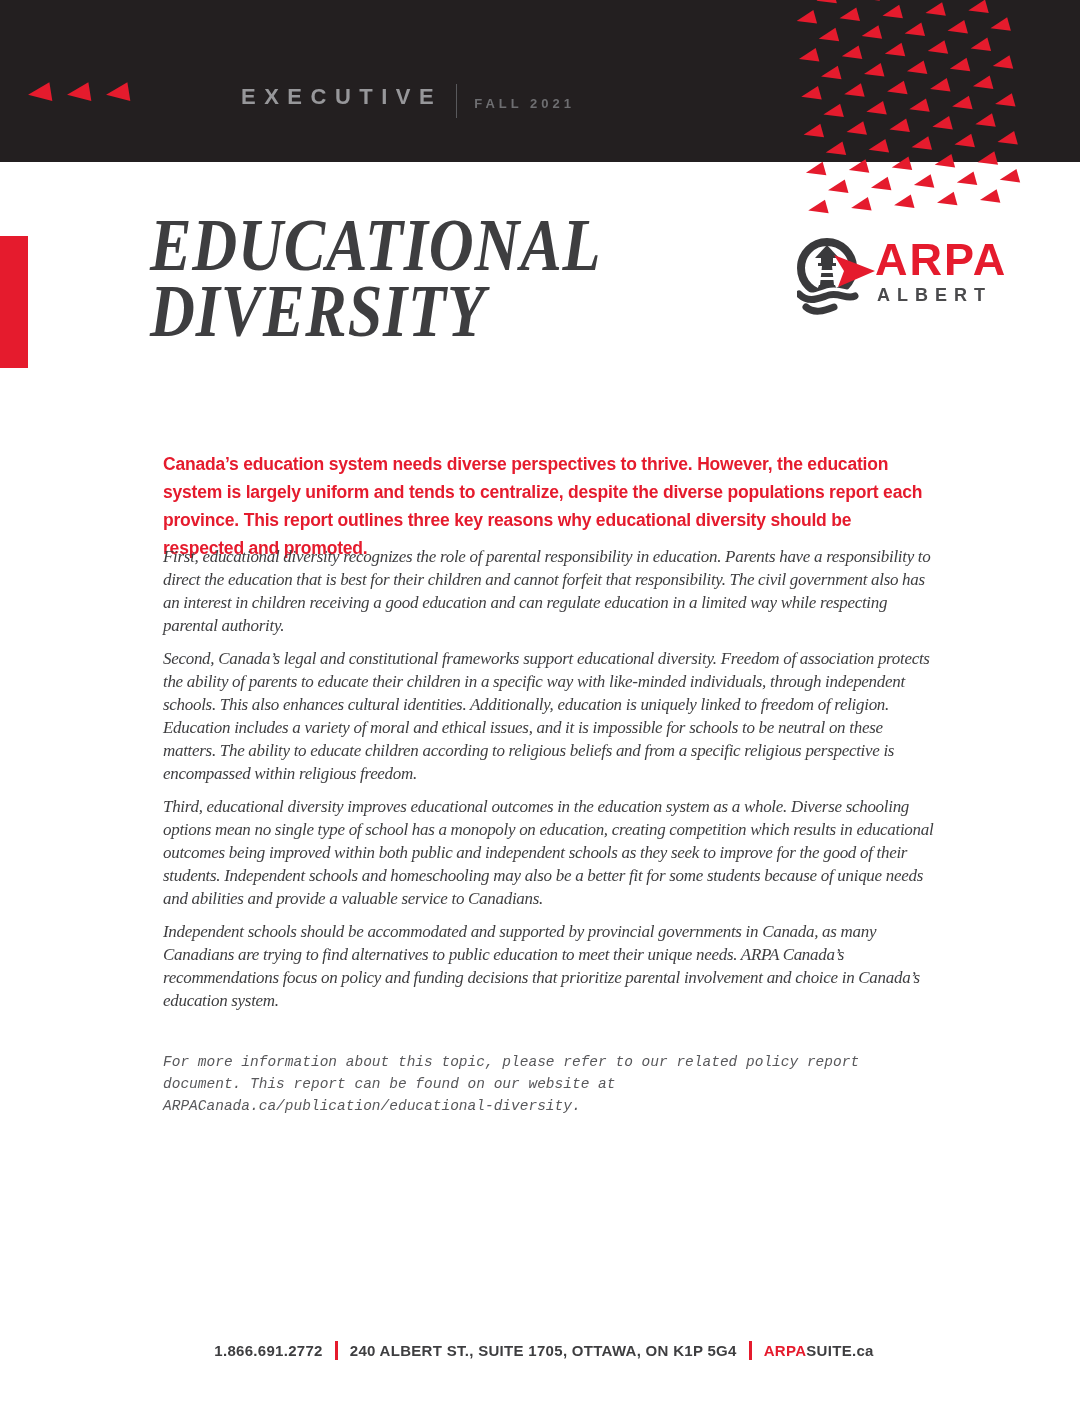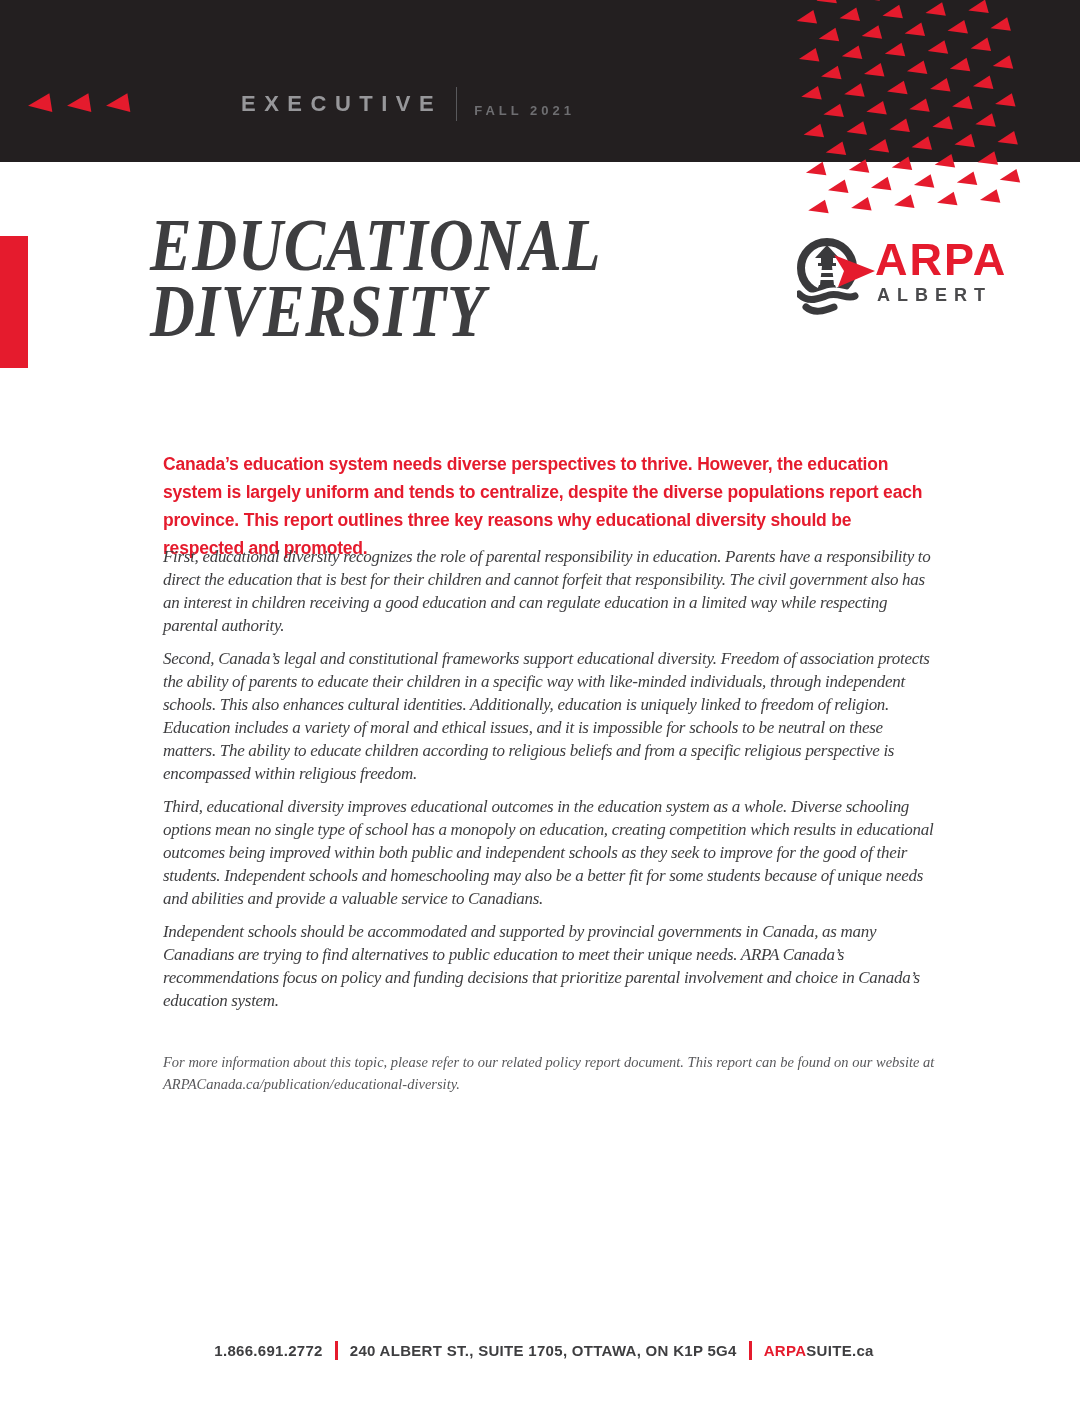--- a/index.html
+++ b/index.html
@@ -8,21 +8,21 @@
     font-family:"Liberation Serif", serif;overflow:hidden;
   }
 
   
   .masthead{
     position:absolute;left:0;top:0;width:1080px;height:162px;
     background:#231f20;
   }
   .masthead-row{
     position:absolute;left:28px;top:84px;height:40px;
-    display:flex;align-items:center;
+    display:flex;align-items:flex-start;
   }
   .tri{
     width:0;height:0;border-top:9px solid transparent;border-bottom:10px solid transparent;
     border-right:23px solid #e51b2d;transform:rotate(-9deg);margin-right:16px;
   }
   .kicker-primary{
     font-family:"Liberation Sans", sans-serif;font-weight:bold;
     font-size:22px;letter-spacing:8.5px;color:#97979a;margin-left:96px;white-space:nowrap;
   }
   .kicker-secondary{
@@ -82,21 +82,21 @@
     font-size:17.5px;line-height:28px;letter-spacing:-0.2px;color:#e51b2d;
   }
   .body-copy{
     position:absolute;left:163px;top:545px;width:772px;
     font-family:"Liberation Serif", serif;font-size:17px;line-height:23px;
     letter-spacing:-0.3px;color:#3e3e40;
   }
   .body-copy p{margin:0 0 10px 0;font-style:italic;}
   .footnote{
     position:absolute;left:163px;top:1036px;width:772px;
-    font-family:Liberation Serif, serif;font-style:italic;
+    font-family:Liberation Mono, monospace;font-style:italic;
     font-size:14.5px;line-height:22px;color:#58585b;
   }
 
   
   .footer{
     position:absolute;left:0;top:1341px;width:1088px;text-align:center;
     font-family:"Liberation Sans", sans-serif;font-weight:bold;
     font-size:15px;color:#3e3e40;letter-spacing:0.3px;white-space:nowrap;
   }
   .footer-sep{

